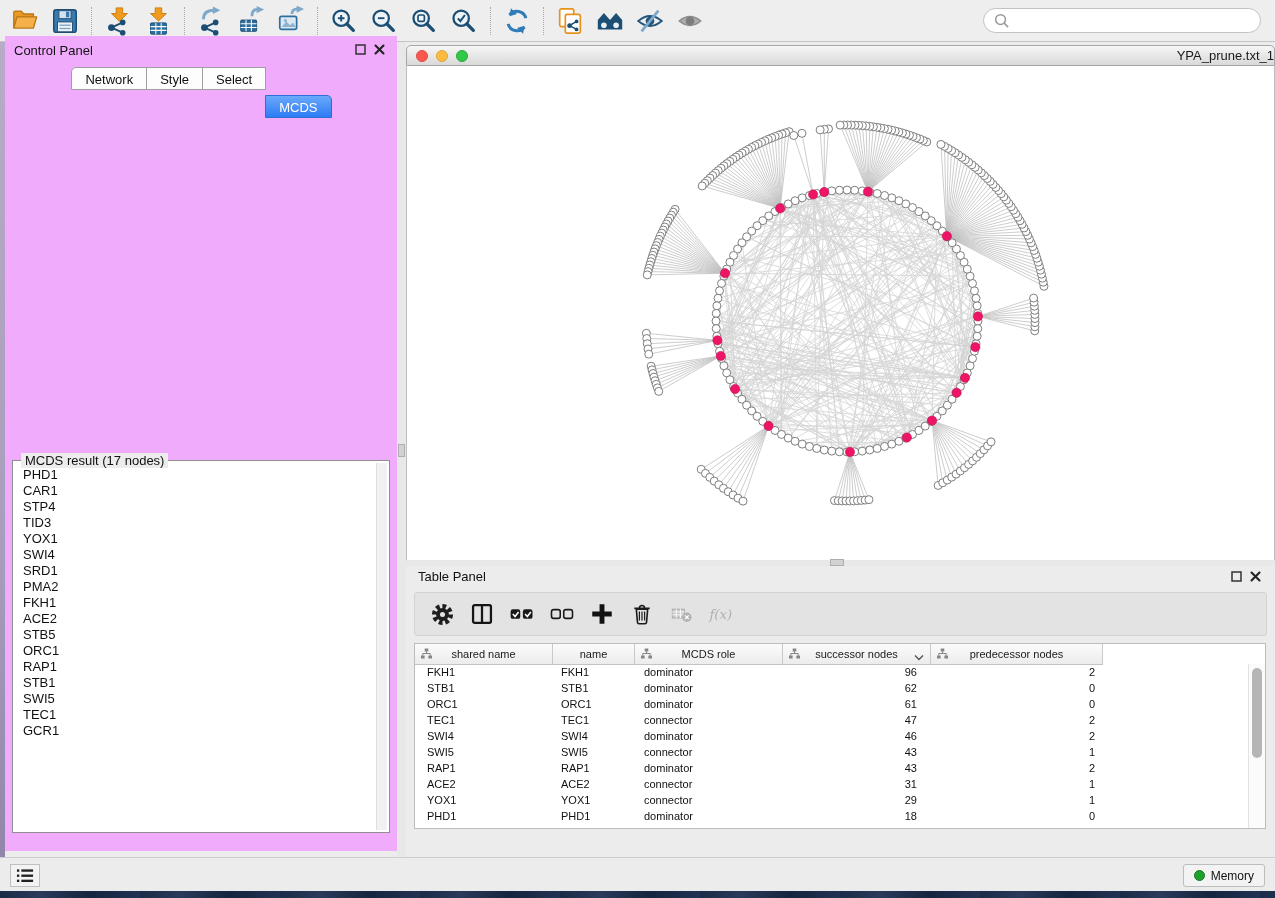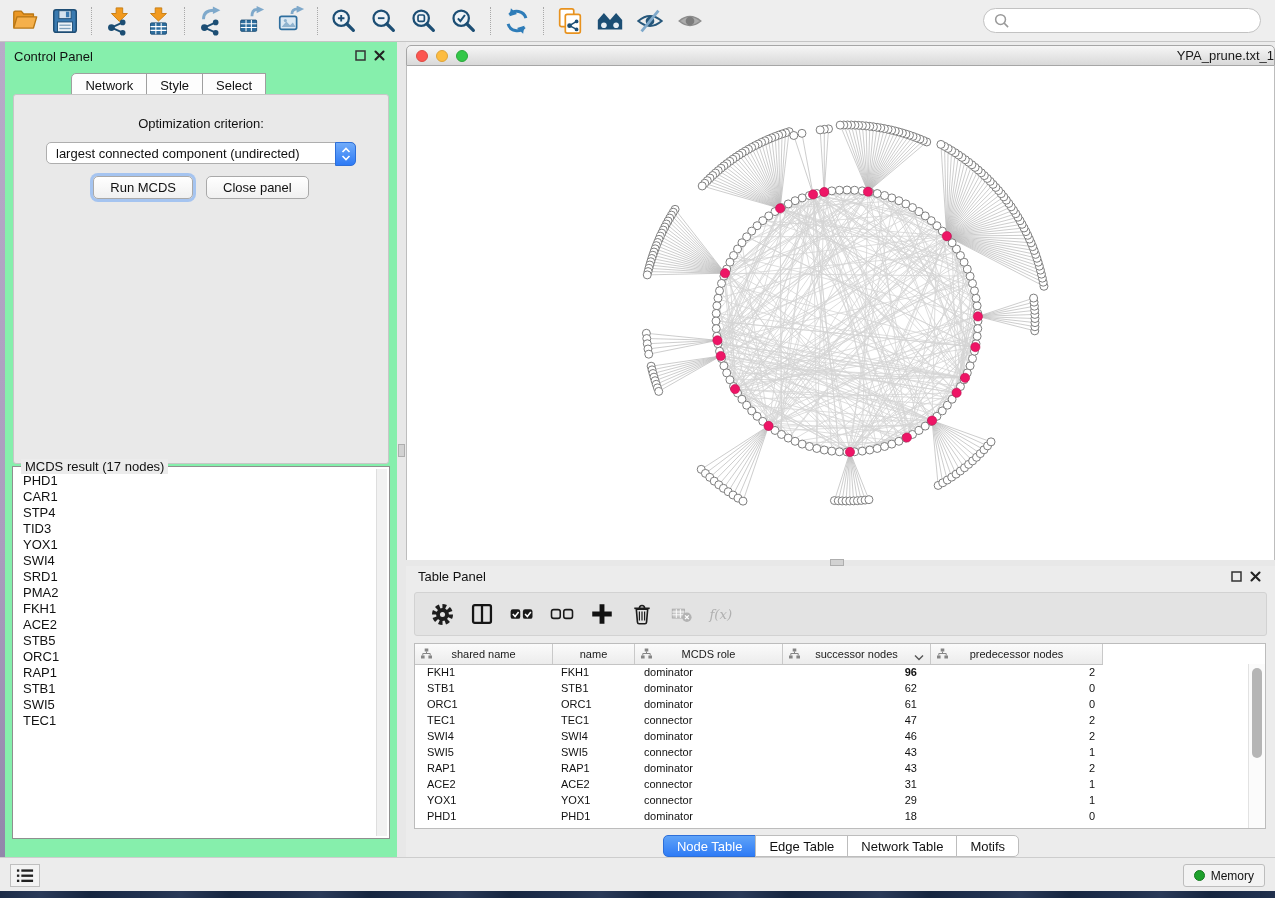--- a/index.html
+++ b/index.html
@@ -15,21 +15,21 @@
   .toolbar{position:absolute;left:0;top:0;width:1275px;height:42px;background:#eeeeee;
            border-bottom:1px solid #c5c5c5;display:flex;align-items:center;box-sizing:border-box;}
   .tb-btn{width:34px;height:34px;margin:0 3px;display:flex;align-items:center;justify-content:center;flex:0 0 auto;}
   .tb-btn:first-child{margin-left:8px;}
   .tb-sep{width:0;height:28px;border-left:1px dotted #a9a9a9;margin:0 6px;flex:0 0 auto;}
   .search-box{margin-left:auto;margin-right:14px;width:258px;height:23px;background:#fff;
               border:1px solid #c2c2c2;border-radius:13px;display:flex;align-items:center;padding:0 9px;flex:0 0 auto;}
   .search-box input{border:none;outline:none;flex:1;font-size:12px;background:transparent;
                     font-family:"Liberation Sans",sans-serif;}
   
-  .control-panel{position:absolute;left:5px;top:42px;width:392px;height:815px;background:#86efac;}
+  .control-panel{position:absolute;left:5px;top:36px;width:392px;height:815px;background:#f0abfc;}
   .cp-title{position:absolute;left:9px;top:7px;font-size:13px;}
   .win-mini{position:absolute;top:8px;width:11px;height:11px;}
   .cp-float{right:31px;} .cp-close{right:12px;}
   .cp-tabs{position:absolute;left:0;top:31px;width:100%;display:flex;justify-content:center;}
   .cp-tab{height:20px;padding:1px 13px 0;background:#fdfdfd;border:1px solid #9f9f9f;margin-right:-1px;
           font-size:13px;display:flex;align-items:center;color:#111;}
   .cp-tab:first-child{border-radius:5px 0 0 0;}
   .cp-tab:last-child{border-radius:0 5px 0 0;}
   .cp-tab.active{background:linear-gradient(#6aa9fa,#2e7bf5);color:#fff;border-color:#2d6fd9;margin-top:28px;}
   .cp-inner{position:absolute;left:8px;right:8px;top:52px;height:368px;background:#e9e9e9;
@@ -273,56 +273,41 @@
     <svg class="win-mini cp-close" viewBox="0 0 11 11">
       <path d="M1.5 1.5 L9.5 9.5 M9.5 1.5 L1.5 9.5" stroke="#222" stroke-width="2.1" stroke-linecap="round"></path>
     </svg>
     <div class="cp-tabs" id="cp-tabs">
         <div class="cp-tab">Network</div>
         <div class="cp-tab">Style</div>
         <div class="cp-tab">Select</div>
         <div class="cp-tab active">MCDS</div>
       </div>
 
-    <div class="cp-inner">
-      <div class="opt-label">Optimization criterion:</div>
-      <div class="dropdown">
-        <span>largest connected component (undirected)</span>
-        <span class="dd-stepper">
-          <svg width="12" height="16" viewBox="0 0 12 16">
-            <path d="M2.5 6 L6 2.5 L9.5 6" fill="none" stroke="#fff" stroke-width="1.6"></path>
-            <path d="M2.5 10 L6 13.5 L9.5 10" fill="none" stroke="#fff" stroke-width="1.6"></path>
-          </svg>
-        </span>
-      </div>
-      <div class="btn-row">
-        <button class="cp-btn focused">Run MCDS</button>
-        <button class="cp-btn">Close panel</button>
-      </div>
-    </div>
 
     <div class="result-group">
       <div class="result-legend">MCDS result (17 nodes)</div>
       <div class="result-list" id="mcds-list">
           <div>PHD1</div>
           <div>CAR1</div>
           <div>STP4</div>
           <div>TID3</div>
           <div>YOX1</div>
           <div>SWI4</div>
           <div>SRD1</div>
           <div>PMA2</div>
           <div>FKH1</div>
           <div>ACE2</div>
           <div>STB5</div>
           <div>ORC1</div>
           <div>RAP1</div>
           <div>STB1</div>
           <div>SWI5</div>
           <div>TEC1</div>
+          <div>GCR1</div>
         </div>
       <div class="result-scroll"></div>
     </div>
   </div>
 
   <div class="v-divider"></div>
   <div class="v-handle"></div>
 
   <div class="network-window">
     <div class="net-titlebar">
@@ -1288,21 +1273,21 @@
                 <path d="M6 3.5 V5.5 M2.3 7.5 V5.5 H9.7 V7.5" stroke="#858585" fill="none"></path>
               </svg></span>
             <span>predecessor nodes</span>
           </div>
         </div>
       <div class="tp-tbody" id="tp-tbody">
           <div class="tr">
             <div class="td td1" style="width: 138px;">FKH1</div>
             <div class="td td2" style="width: 82px;">FKH1</div>
             <div class="td td3" style="width: 148px;">dominator</div>
-            <div class="td td4" style="width: 148px; font-weight: bold;">96</div>
+            <div class="td td4" style="width: 148px;">96</div>
             <div class="td td5" style="width: 172px;">2</div>
           </div>
           <div class="tr">
             <div class="td td1" style="width: 138px;">STB1</div>
             <div class="td td2" style="width: 82px;">STB1</div>
             <div class="td td3" style="width: 148px;">dominator</div>
             <div class="td td4" style="width: 148px;">62</div>
             <div class="td td5" style="width: 172px;">0</div>
           </div>
           <div class="tr">
@@ -1360,26 +1345,20 @@
             <div class="td td3" style="width: 148px;">dominator</div>
             <div class="td td4" style="width: 148px;">18</div>
             <div class="td td5" style="width: 172px;">0</div>
           </div>
         </div>
       <div class="tp-scroll">
         <div class="tp-thumb"></div>
       </div>
     </div>
 
-    <div class="tp-tabs" id="tp-tabs">
-        <div class="tp-tab active">Node Table</div>
-        <div class="tp-tab">Edge Table</div>
-        <div class="tp-tab">Network Table</div>
-        <div class="tp-tab">Motifs</div>
-      </div>
   </div>
 
   <div class="status-bar">
     <div class="list-btn">
       <svg width="22" height="18" viewBox="0 0 30 24">
         <g fill="#222">
           <rect x="4" y="3" width="3.2" height="3.2"></rect>
             <rect x="4" y="10" width="3.2" height="3.2"></rect>
             <rect x="4" y="17" width="3.2" height="3.2"></rect>
           <rect x="10" y="3" width="16" height="3.2"></rect>

